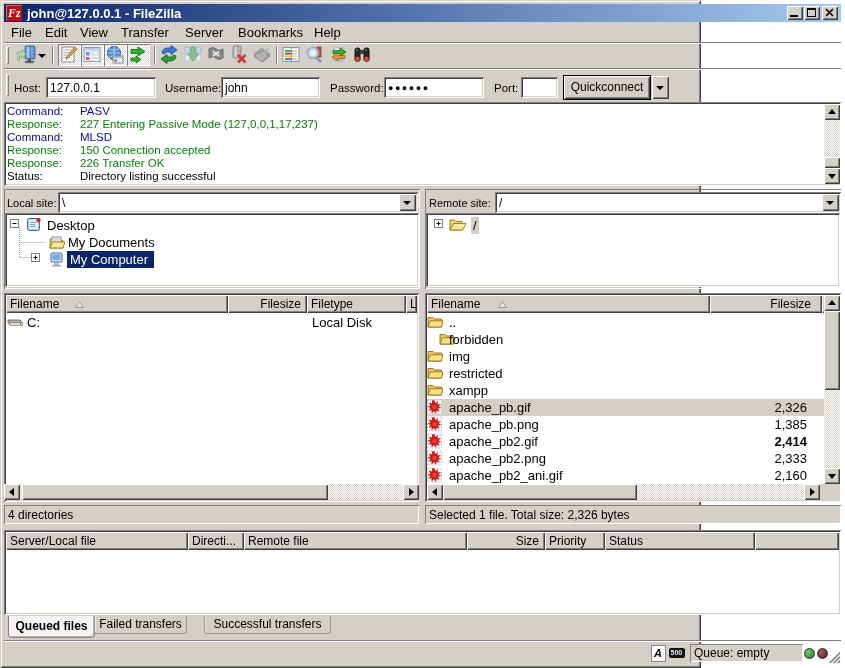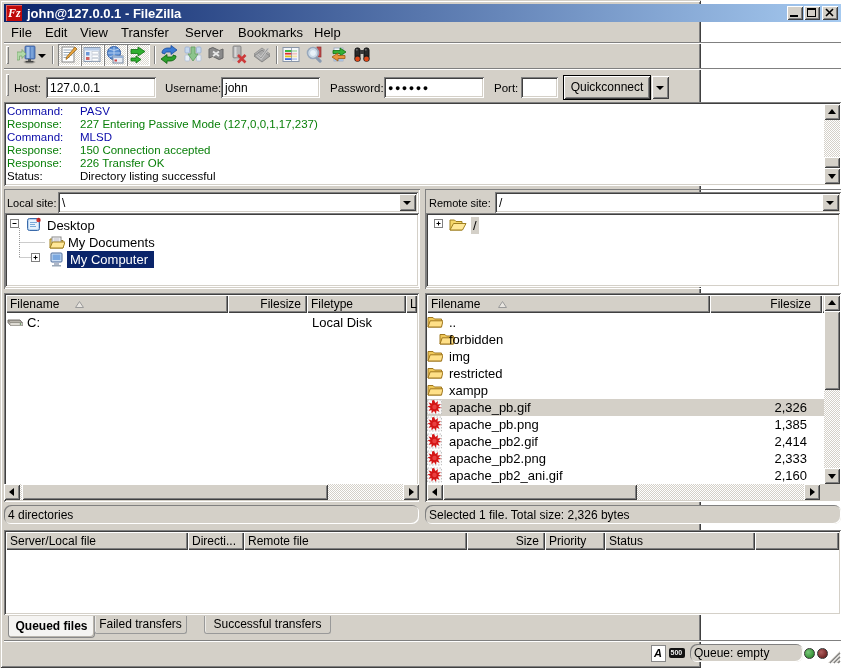--- a/index.html
+++ b/index.html
@@ -1,19 +1,19 @@
 <!DOCTYPE html>
 <html><head><meta charset="utf-8"><style>
 html,body{margin:0;padding:0;}
 body{width:845px;height:668px;overflow:hidden;font-family:"Liberation Sans",sans-serif;font-size:11px;color:#000;}
 .win{position:absolute;left:0;top:0;width:701px;height:668px;background:#d4d0c8;
 box-shadow:inset 1px 1px 0 #d4d0c8,inset -1px -1px 0 #404040,inset 2px 2px 0 #fff,inset -2px -2px 0 #808080;}
 .abs{position:absolute;}
 .sunk{background:#fff;box-shadow:inset 1px 1px 0 #808080,inset -1px -1px 0 #fff,inset 2px 2px 0 #404040,inset -2px -2px 0 #d4d0c8;}
-.sunk1{box-shadow:inset 1px 1px 0 #808080,inset -1px -1px 0 #fff;border-radius:7px;}
+.sunk1{box-shadow:inset 1px 1px 0 #808080,inset -1px -1px 0 #fff;}
 .raise{background:#d4d0c8;box-shadow:inset 1px 1px 0 #fff,inset -1px -1px 0 #404040,inset 2px 2px 0 #d4d0c8,inset -2px -2px 0 #808080;}
 .grip{width:3px;box-shadow:inset 1px 1px 0 #fff,inset -1px -1px 0 #808080;}
 .field{background:#fff;box-shadow:inset 1px 1px 0 #808080,inset -1px -1px 0 #fff,inset 2px 2px 0 #404040,inset -2px -2px 0 #d4d0c8;}
 .fieldtxt{position:absolute;left:4px;top:4px;font-size:12px;}
 .sbtrack{background:repeating-conic-gradient(#ffffff 0% 25%, #d4d0c8 0% 50%) 0 0/2px 2px;}
 .sbb{position:absolute;background:#d4d0c8;box-shadow:inset 1px 1px 0 #fff,inset -1px -1px 0 #404040,inset 2px 2px 0 #d4d0c8,inset -2px -2px 0 #808080;}
 .tri{position:absolute;width:0;height:0;}
 .hdrcell{position:absolute;top:0;height:100%;background:#d4d0c8;box-shadow:inset 1px 1px 0 #fff,inset -1px -1px 0 #404040,inset -2px -2px 0 #808080;font-size:12px;}
 .hl{position:absolute;left:4px;top:2px;white-space:nowrap;}
 .row{position:absolute;left:0;height:17px;line-height:17px;white-space:nowrap;font-size:13px;}
@@ -363,21 +363,21 @@
             <use href="#fold"></use>
           </svg></span><span class="abs" style="left:22px;">xampp</span></div>
  <div class="row" style="top:104px;width:412px;background:#d4d0c8;"><span class="ficon"><svg width="16" height="16">
             <use href="#apic"></use>
           </svg></span><span class="abs" style="left:22px;">apache_pb.gif</span><span class="abs" style="right:32px;">2,326</span></div>
  <div class="row" style="top:121px;width:412px;"><span class="ficon"><svg width="16" height="16">
             <use href="#apic"></use>
           </svg></span><span class="abs" style="left:22px;">apache_pb.png</span><span class="abs" style="right:32px;">1,385</span></div>
  <div class="row" style="top:138px;width:412px;"><span class="ficon"><svg width="16" height="16">
             <use href="#apic"></use>
-          </svg></span><span class="abs" style="left:22px;">apache_pb2.gif</span><span class="abs" style="right:32px;">2,414</span></div>
+          </svg></span><span class="abs" style="left:22px;">apache_pb2.gif</span><span class="abs" style="right:32px;font-weight:bold;">2,414</span></div>
  <div class="row" style="top:155px;width:412px;"><span class="ficon"><svg width="16" height="16">
             <use href="#apic"></use>
           </svg></span><span class="abs" style="left:22px;">apache_pb2.png</span><span class="abs" style="right:32px;">2,333</span></div>
  <div class="row" style="top:172px;width:412px;"><span class="ficon"><svg width="16" height="16">
             <use href="#apic"></use>
           </svg></span><span class="abs" style="left:22px;">apache_pb2_ani.gif</span><span class="abs" style="right:32px;">2,160</span></div>
 </div>
 <svg width="0" height="0" style="position:absolute;">
  <defs>
   <g id="fold">

